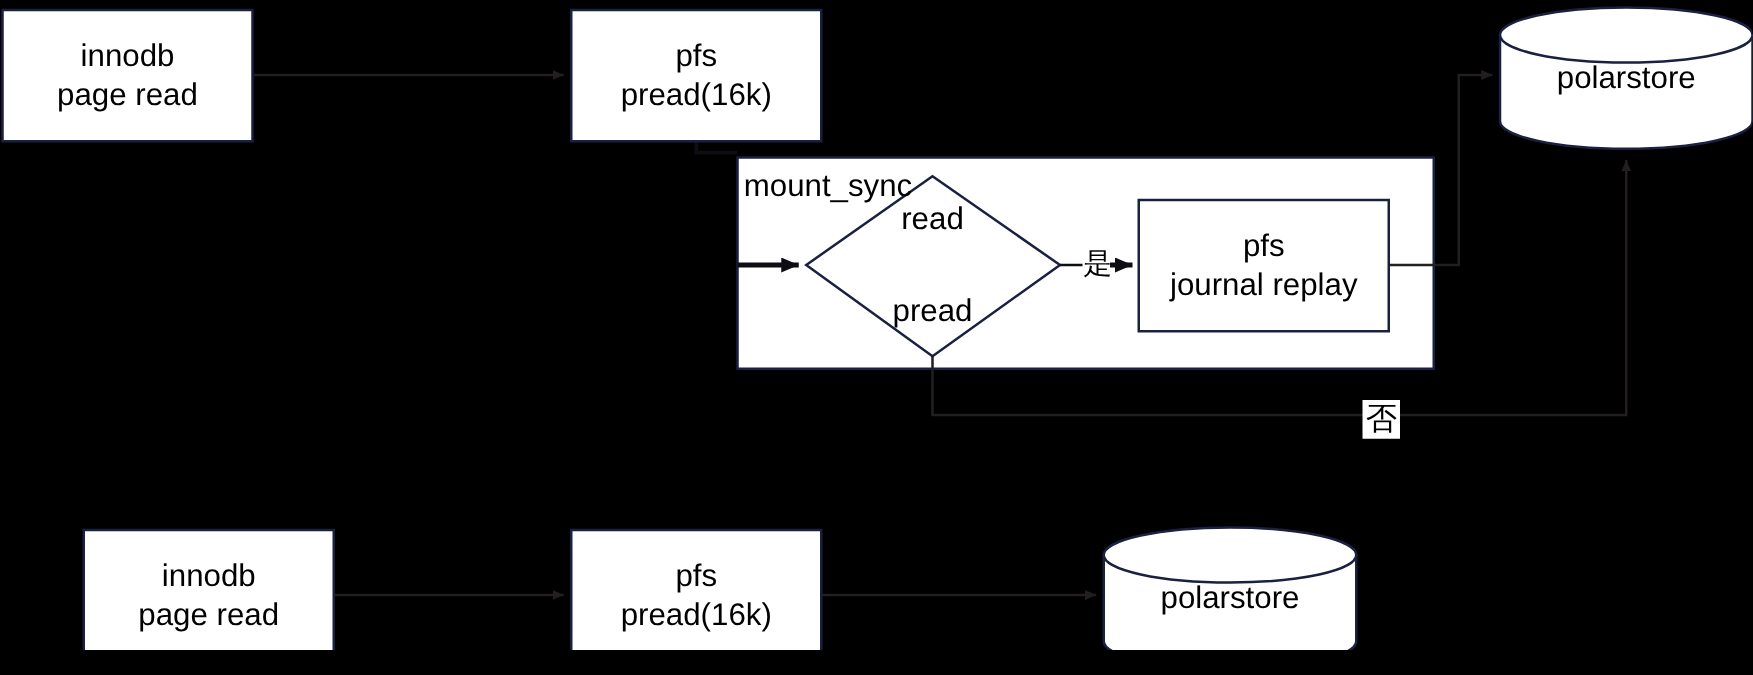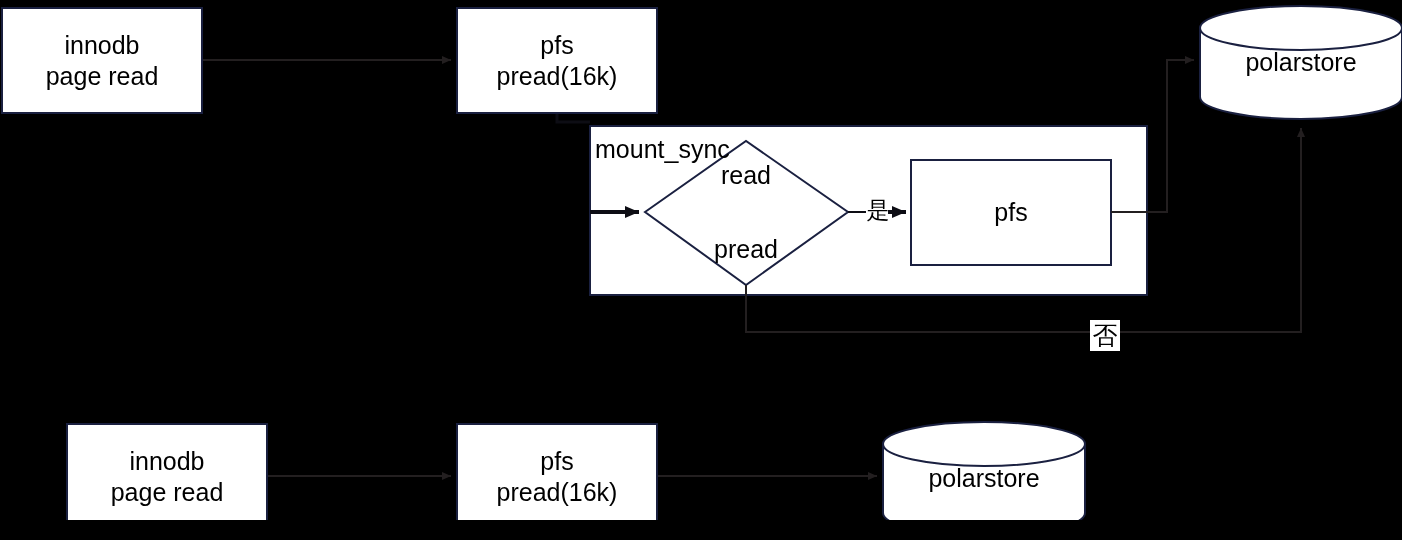--- a/index.html
+++ b/index.html
@@ -129,20 +129,21 @@
 
   <div class="node-label" style="left:646px; top:160px; width:200px; height:105px; font-size:25px;justify-content:space-between;">
     <span>read</span>
     <span>pread</span>
   </div>
 
   <div class="edge-label" style="left:866px; top:199px; width:24px; font-size:23px;">是</div>
 
   <div class="node-label" style="left:911px; top:160px; width:200px; height:105px; font-size:25px;">
     <span>pfs</span>
+    <span>journal replay</span>
   </div>
 
   <div class="edge-label boxed" style="left:1090px; top:320px; width:28px; padding:3px 1px; font-size:25px;">否</div>
 
   <div class="node-label" style="left:1200px; top:40px; width:202px; height:45px; font-size:25px;">
     <span>polarstore</span>
   </div>
 
   <div class="node-label" style="left:67px; top:424px; width:200px; height:105px; font-size:25px;">
     <span>innodb</span>

